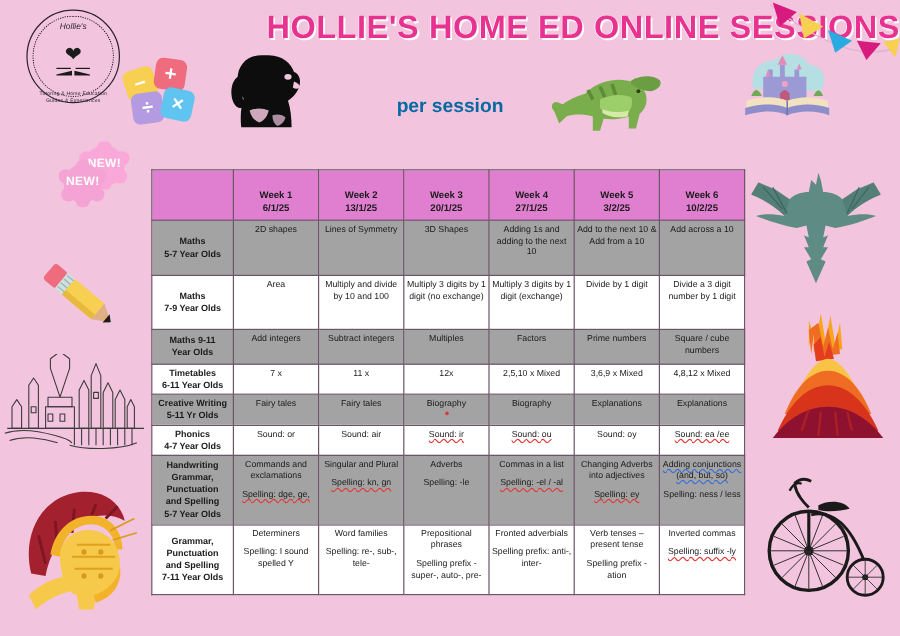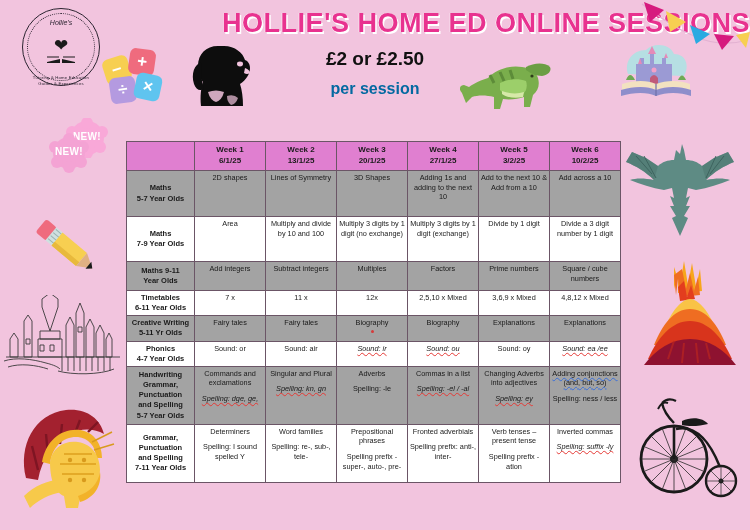--- a/index.html
+++ b/index.html
@@ -40,33 +40,33 @@
   table, td, th{border:1px solid #6b5566;}
   th,td{
     font-size:7.3px;line-height:1.32;
     padding:2px 1px;
     text-align:center;vertical-align:top;
     color:#1a1a1a;
     word-wrap:break-word;
   }
   thead th{
     background:#e07fd0;font-weight:bold;font-size:8px;
-    padding:3px 1px 4px 1px;vertical-align:middle;
+    padding:16px 1px 4px 1px;vertical-align:middle;
   }
   thead th.corner{background:#e07fd0;}
   td.rowhead{
     font-weight:bold;font-size:7.5px;
     vertical-align:middle;line-height:1.35;
   }
   tr.pink td{background:#a3a3a3;}
   tr.white td{background:#ffffff;}
   col.c0{width:68px;}
   col.cx{width:71px;}
 
-  .sp{ text-decoration:underline wavy #e53935; text-decoration-skip-ink:none;font-style:italic;}
+  .sp{ text-decoration:underline wavy #e53935; text-decoration-skip-ink:none;}
   .spb{ text-decoration:underline wavy #3a6fd8; text-decoration-skip-ink:none;}
   .gap{display:block;height:6px;}
   .reddot{display:block;width:3px;height:3px;border-radius:50%;
           background:#d63b3b;margin:2px auto 0 auto;}
 
   
   .deco{position:absolute;}
 
   
   .logo{left:22px;top:8px;width:78px;height:78px;}
@@ -128,21 +128,20 @@
   .nb2{left:22px;top:133px;}
   .newbadge .lbl{position:absolute;left:0;right:0;top:13px;text-align:center;
         color:#fff;font-weight:bold;font-size:10px;letter-spacing:.3px;}
 </style>
 </head>
 <body>
 
 <div id="poster">
 
   <div class="title">HOLLIE'S HOME ED ONLINE SESSIONS</div>
-  <div class="price">£2 or £2.50</div>
   <div class="price2">per session</div>
 
   <div class="deco logo">
     <div class="ring"></div>
     <div class="ring2"></div>
     <div class="ltxt">Hollie's</div>
     <div class="heart">❤</div>
     <svg class="book" viewBox="0 0 30 10">
       <path d="M1 8 L14 5 L14 9 L1 9 Z M29 8 L16 5 L16 9 L29 9 Z" fill="#1b1b1b"></path>
       <rect x="1" y="2.5" width="12" height="1" fill="#1b1b1b"></rect>

